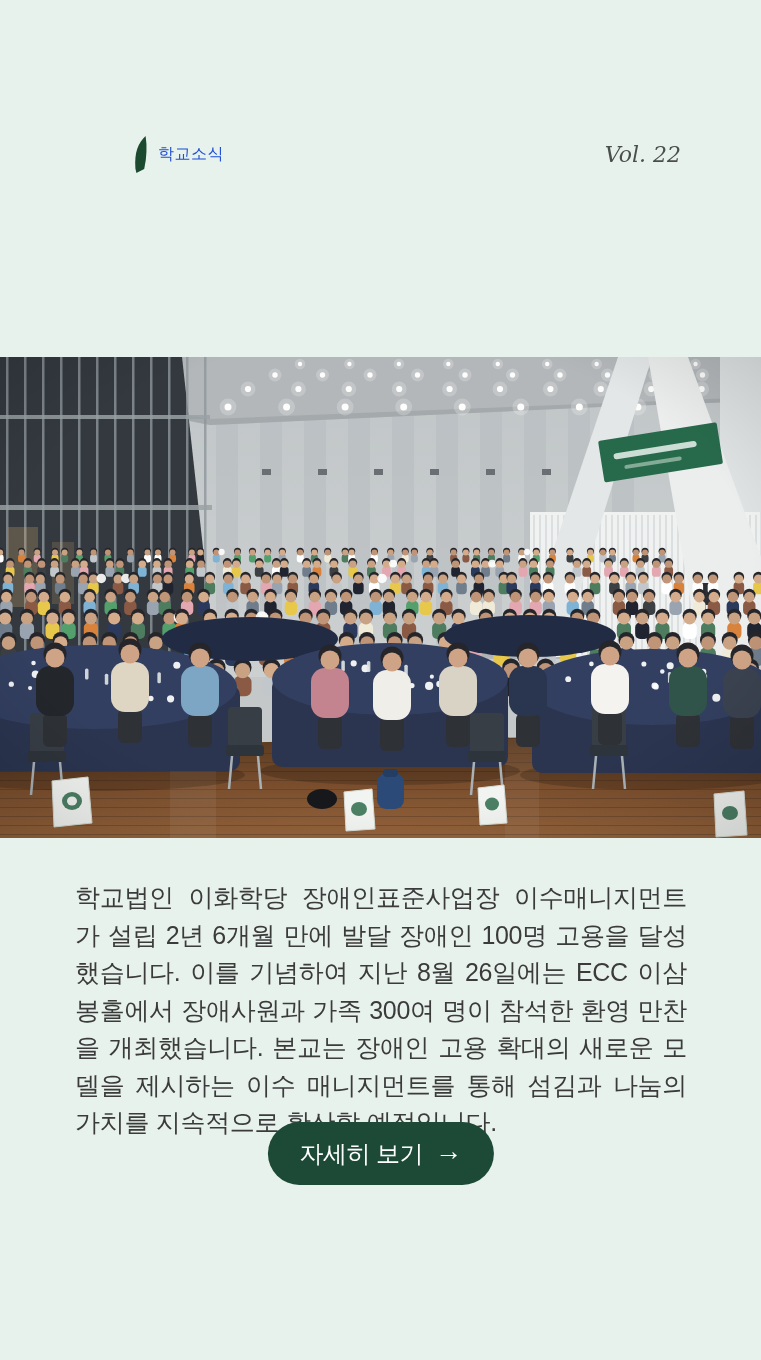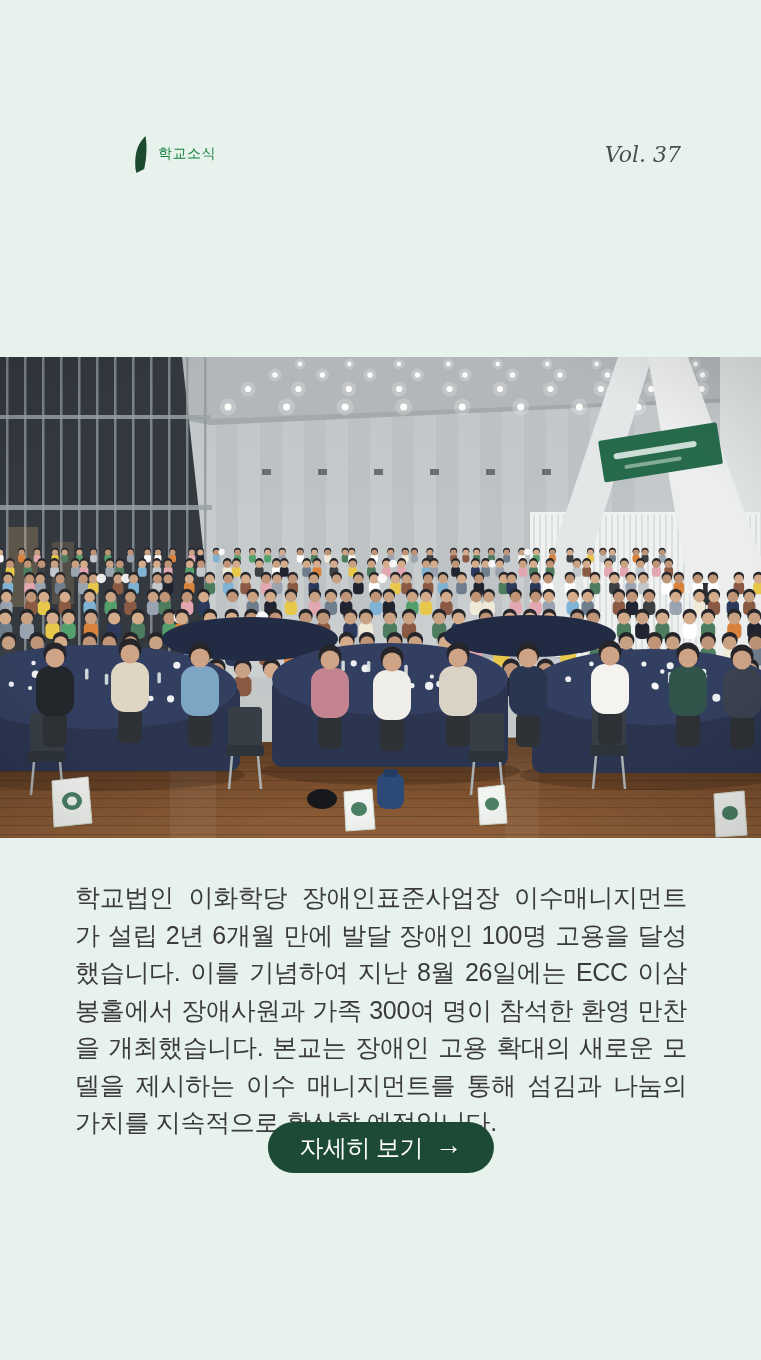--- a/index.html
+++ b/index.html
@@ -8,21 +8,21 @@
     width: 761px; height: 1360px; position: relative; overflow: hidden;
     background: #e8f2ec;
     font-family: "Liberation Sans", "DejaVu Sans", sans-serif;
     color: #3a3a3a;
   }
   .header {
     position: absolute; left: 133px; right: 80px; top: 135px; height: 38px;
     display: flex; align-items: center;
   }
   .leaf { width: 15px; height: 37px; margin-right: 10px; flex: 0 0 auto; }
-  .section-label { font-size: 14px; color: #15803d; letter-spacing: 0.5px; }
+  .section-label { font-size: 16px; color: #1d4ed8; letter-spacing: 0.5px; }
   .volume {
     margin-left: auto; font-family: "DejaVu Serif", "Liberation Serif", serif;
     font-style: italic; font-size: 22px; color: #4b4f4c;
   }
   .title {
     position: absolute; top: 211px; left: 0; width: 761px; margin: 0;
     text-align: center; font-size: 37px; line-height: 47px; font-weight: 700;
     color: #1a5a36; letter-spacing: -1px;
   }
   .photo {
@@ -30,37 +30,37 @@
     background: #c4c8c9;
   }
   .photo svg { display: block; width: 761px; height: 481px; }
   .body-text {
     position: absolute; top: 879px; left: 75px; width: 612px; margin: 0;
     font-size: 25px; line-height: 37.5px; text-align: justify;
     color: #3b3b3b; letter-spacing: -0.3px;
   }
   .cta {
     position: absolute; top: 1122px; left: 50%; transform: translateX(-50%);
-    height: 51px; min-width: 204px; padding: 0 32px;
+    height: 63px; min-width: 204px; padding: 0 32px;
     border: none; border-radius: 34px; background: #1d4a36; color: #ffffff;
     font-size: 24px; font-family: inherit; letter-spacing: -0.5px;
     display: flex; align-items: center; justify-content: flex-end; gap: 12px;
     cursor: pointer;
   }
   .cta .arrow { font-size: 27px; line-height: 1; font-weight: 400; transform: translateY(-2px); }
 </style>
 </head>
 <body>
 
 <div class="header">
   <svg class="leaf" viewBox="0 0 15 37" aria-hidden="true">
     <path d="M12.6,0 C5.2,7 1.2,16 2.4,32.5 L3.4,37 L11.2,33 C13.8,21 14.2,10 12.6,0 Z" fill="#1c4a2f"></path>
   </svg>
   <span class="section-label">학교소식</span>
-  <span class="volume">Vol. 37</span>
+  <span class="volume">Vol. 22</span>
 </div>
 
 <h1 class="title">
   <br>
 </h1>
 
 <figure class="photo">
   <svg id="photo-svg" viewBox="0 0 761 481" preserveAspectRatio="none" aria-hidden="true">
     <defs>
       <linearGradient id="wood" x1="0" y1="0" x2="0" y2="1">

